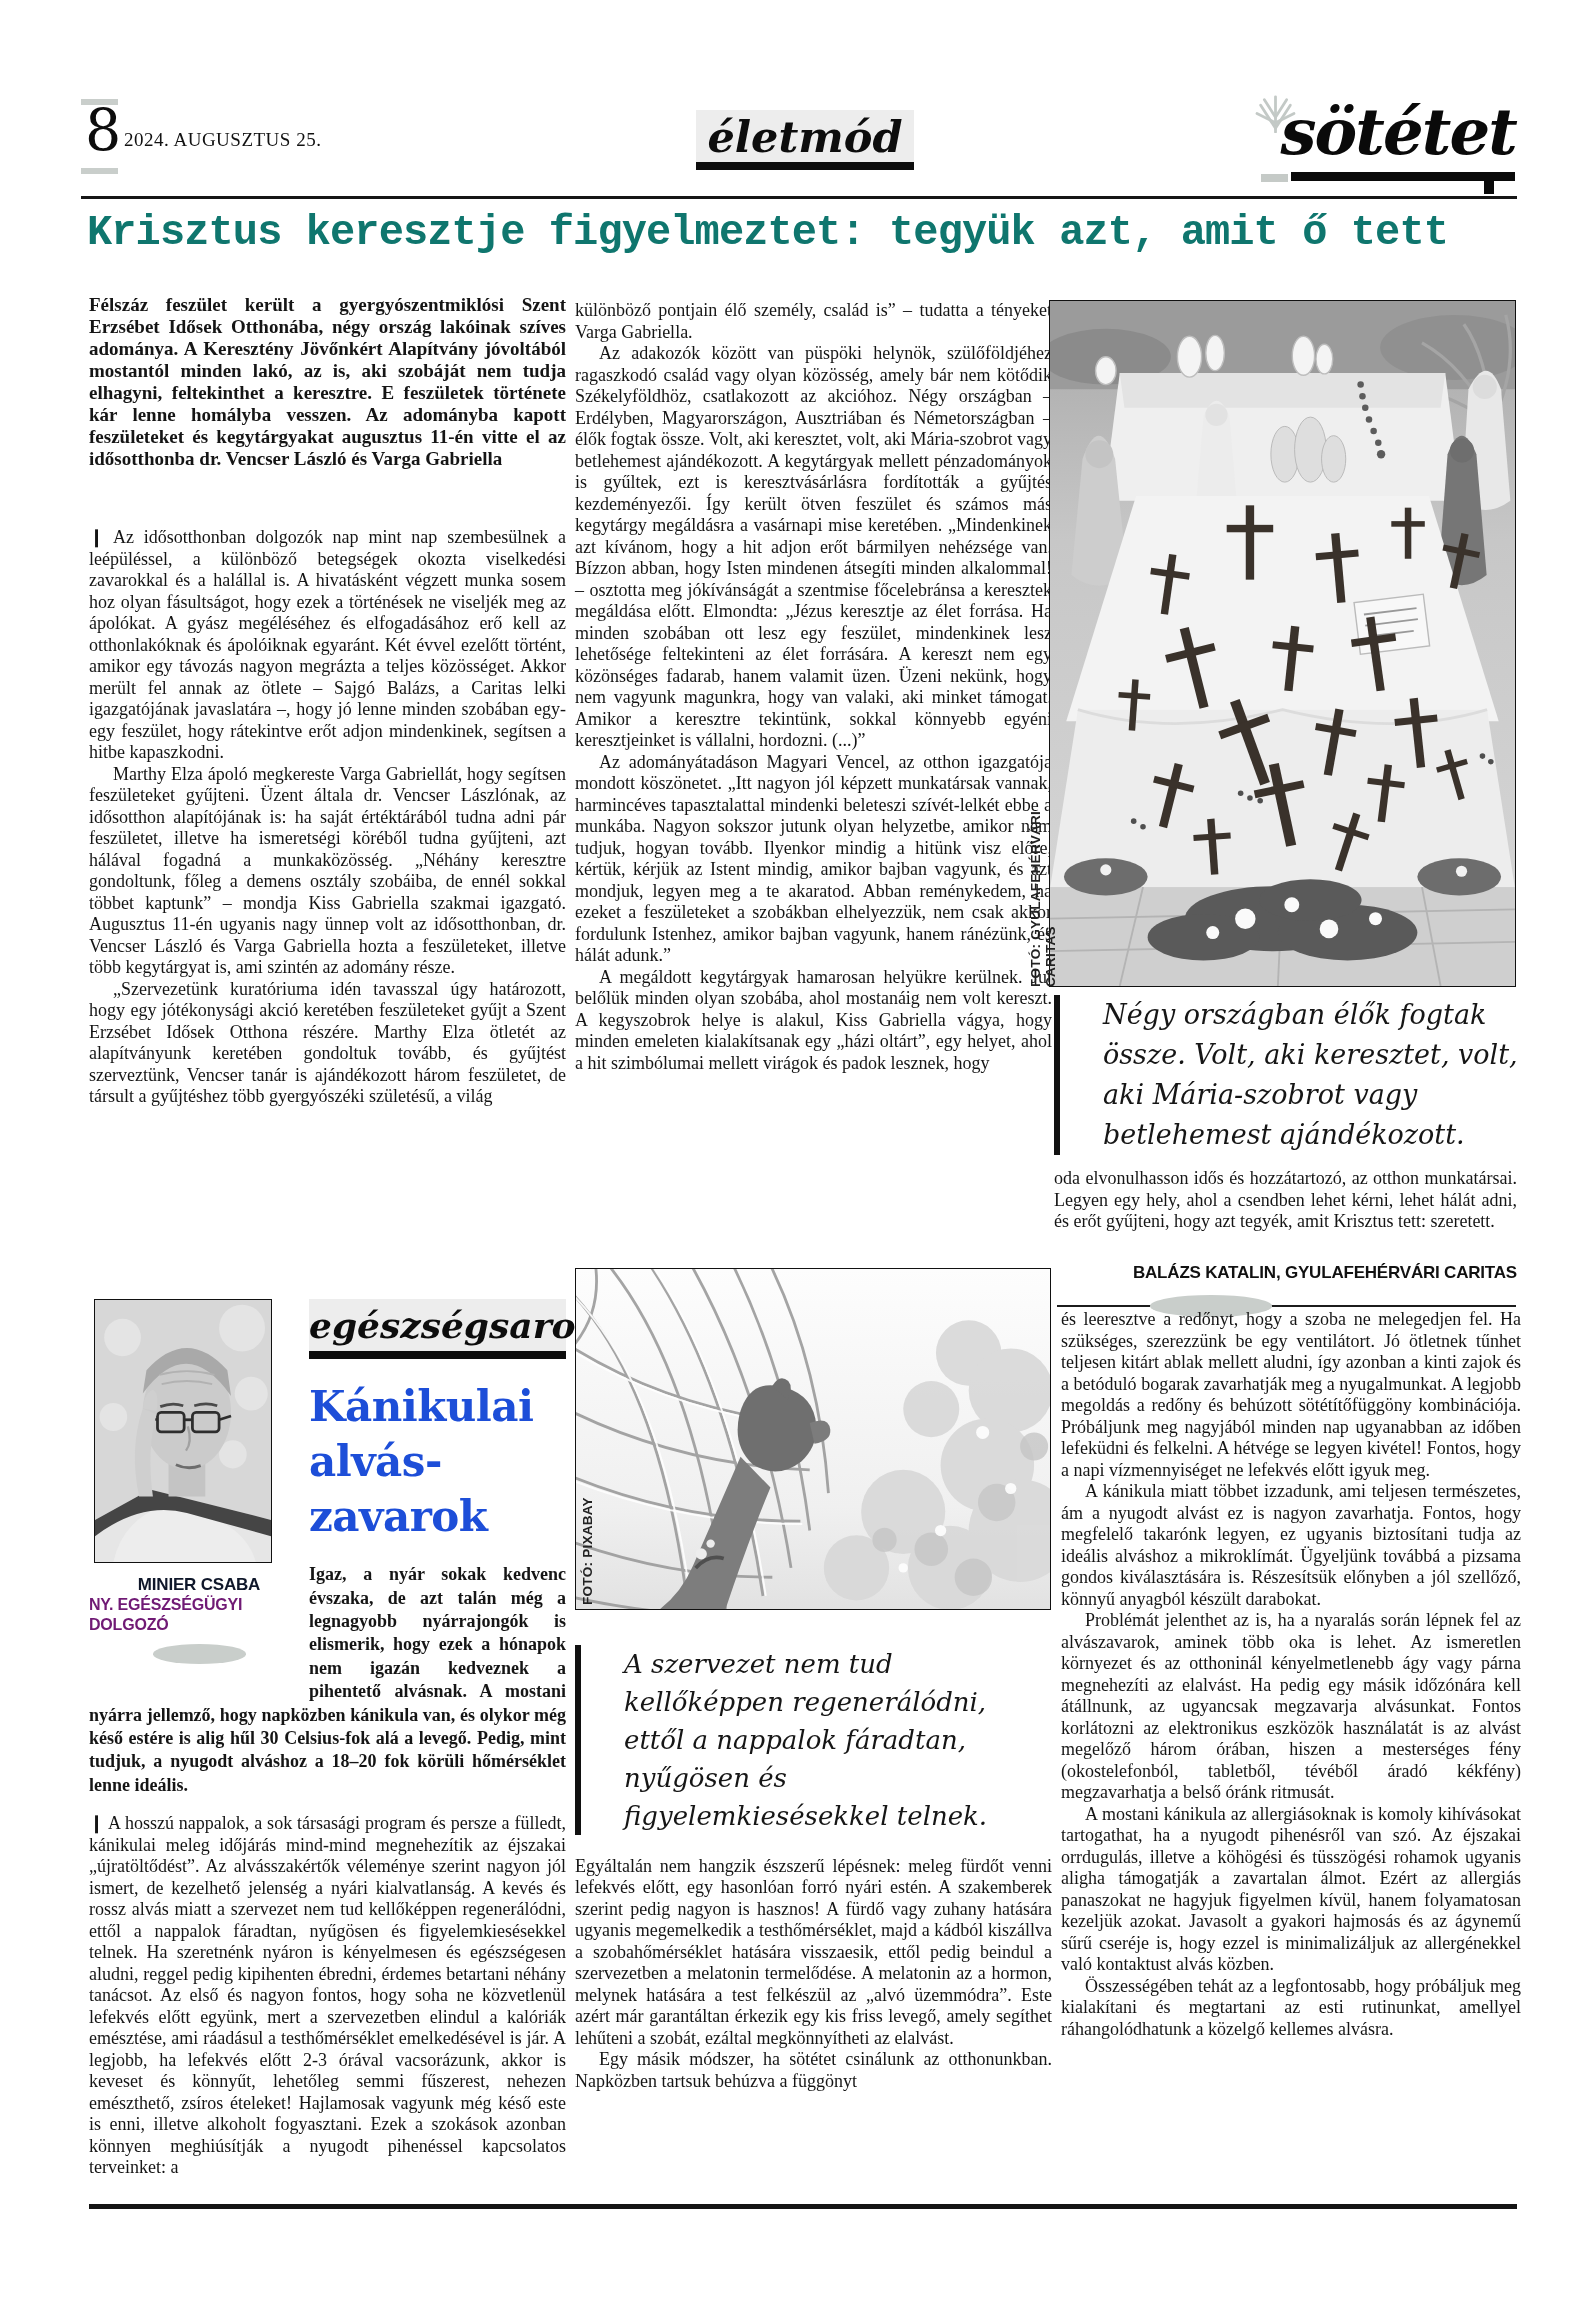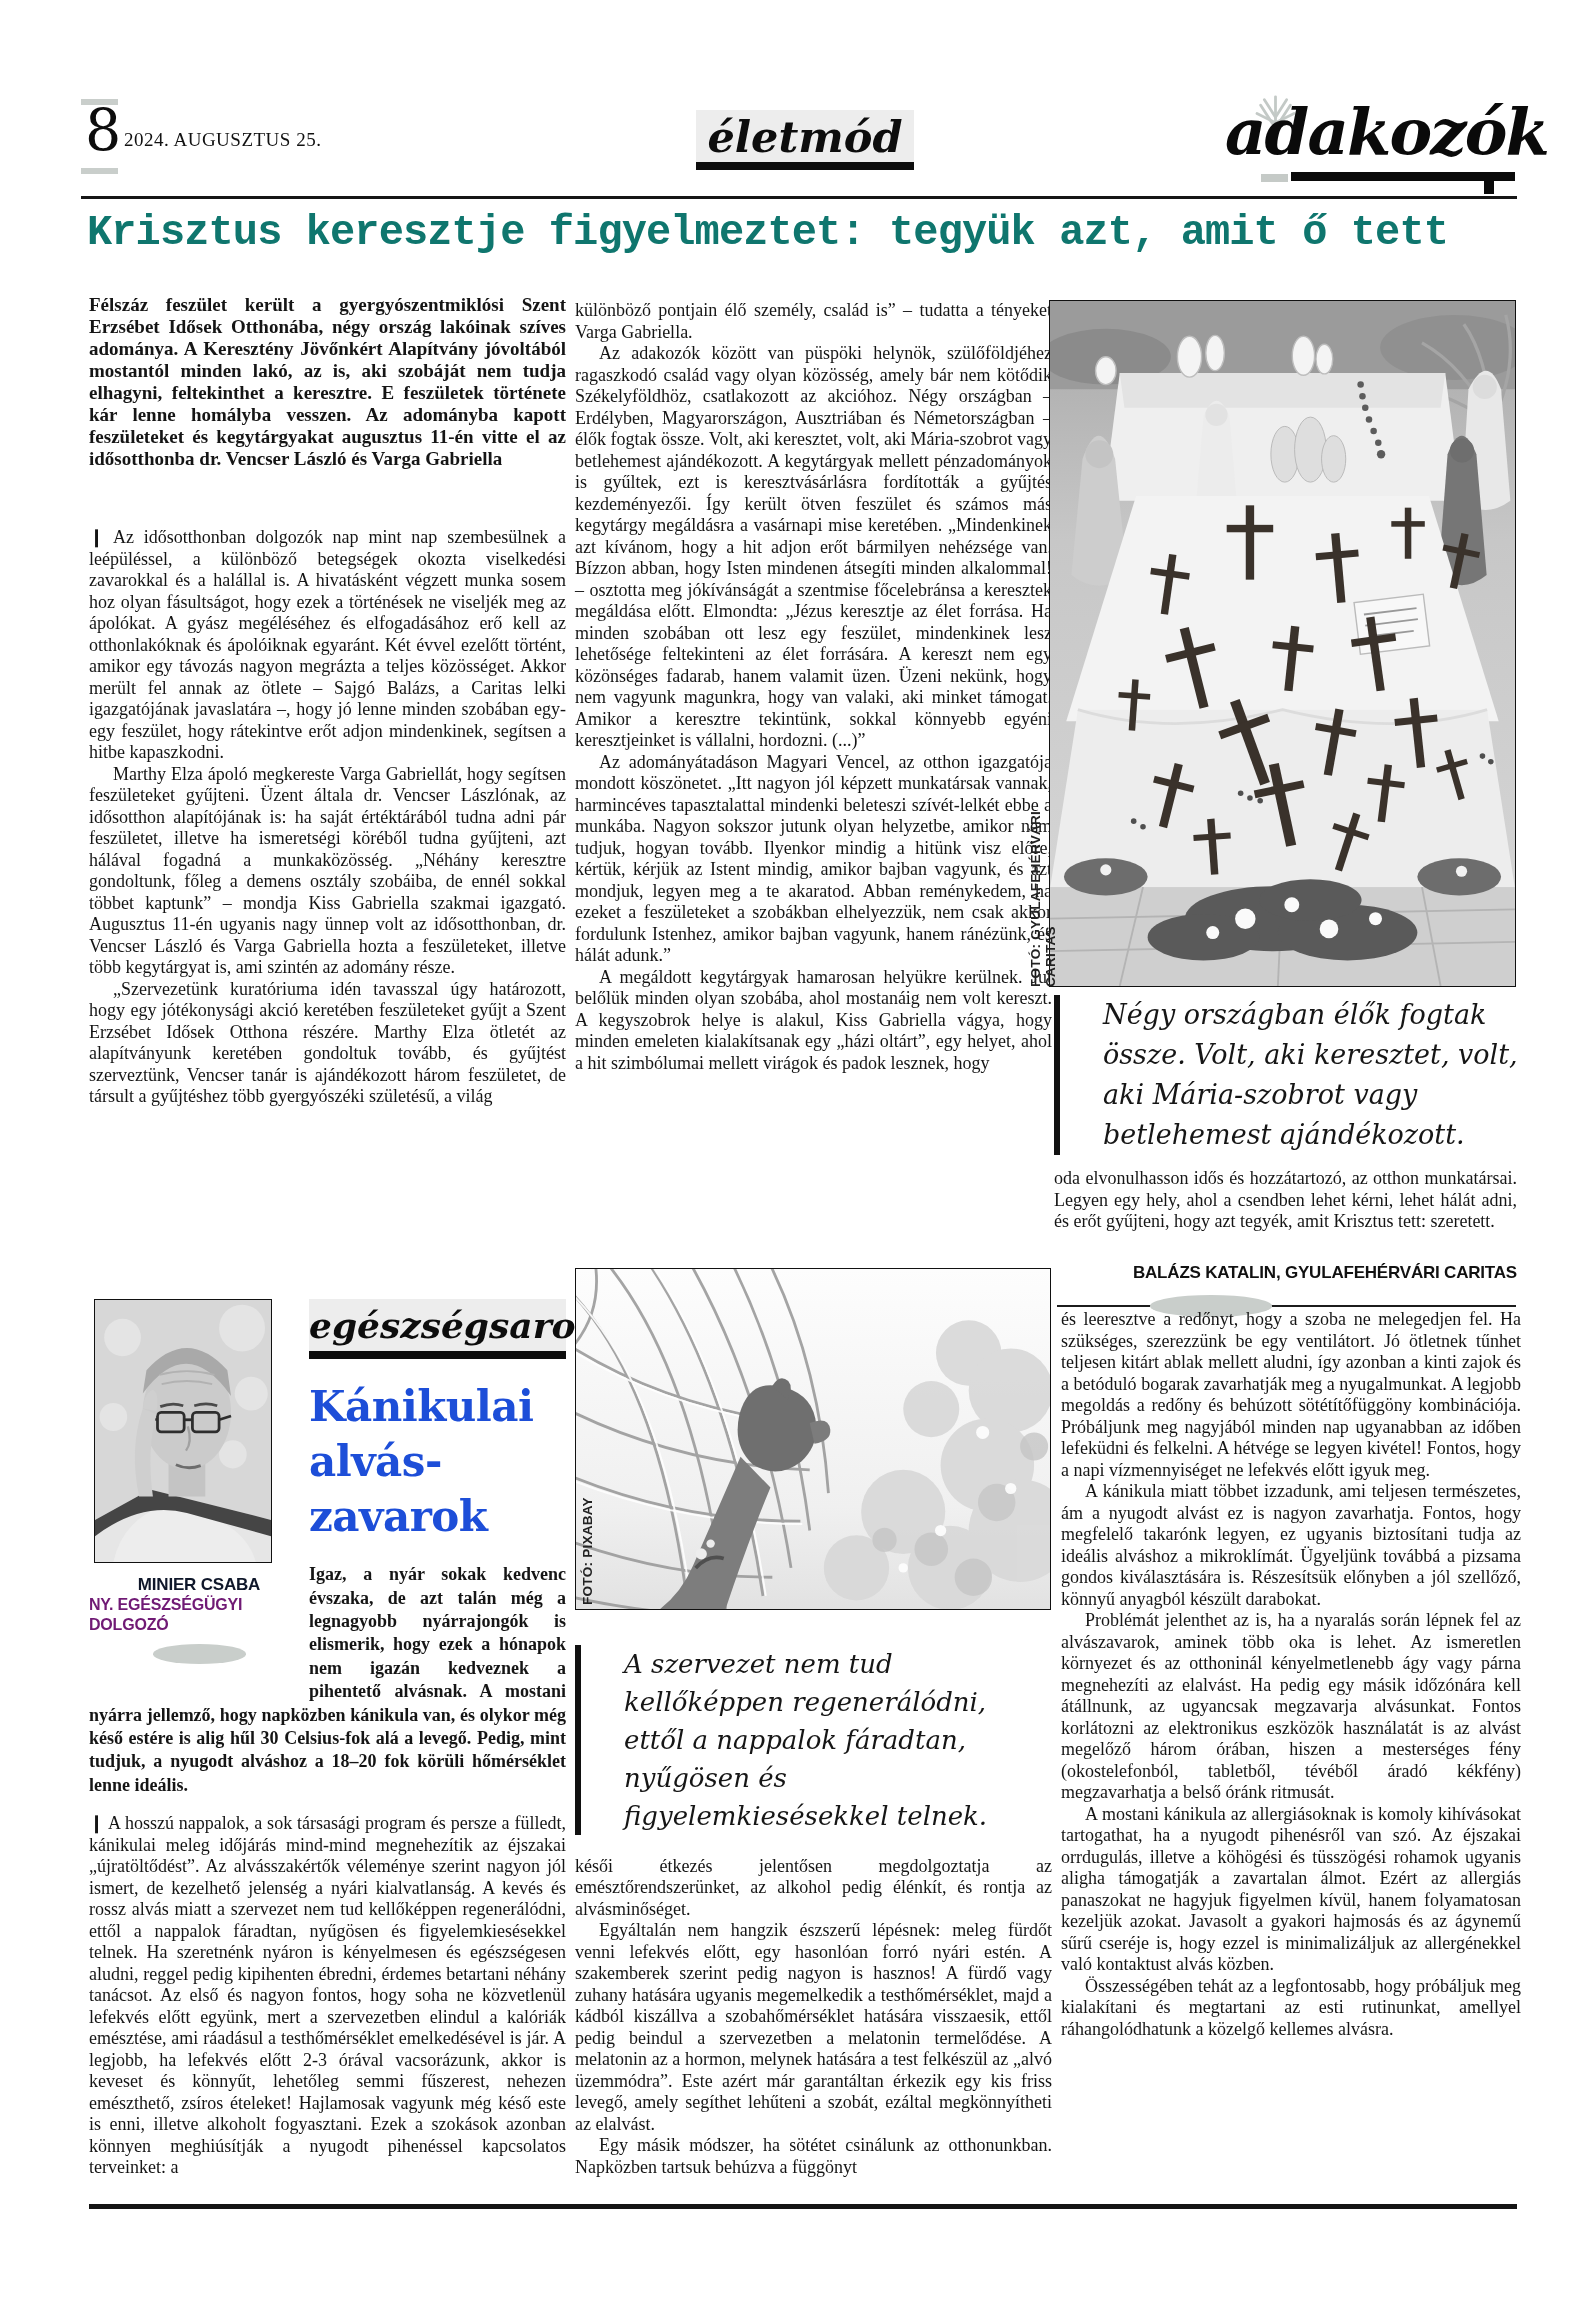--- a/index.html
+++ b/index.html
@@ -93,21 +93,21 @@
     <g stroke="#c3c9c6" stroke-width="6" stroke-linecap="round" fill="none">
       <line x1="48" y1="80" x2="48" y2="4"></line>
       <line x1="48" y1="72" x2="16" y2="22"></line>
       <line x1="48" y1="72" x2="80" y2="22"></line>
       <line x1="48" y1="60" x2="8" y2="40"></line>
       <line x1="48" y1="60" x2="88" y2="40"></line>
       <line x1="48" y1="48" x2="24" y2="10"></line>
       <line x1="48" y1="48" x2="72" y2="10"></line>
     </g>
   </svg>
-  <div class="masthead">adakozók</div>
+  <div class="masthead">sötétet</div>
   <div class="mh-gray"></div>
   <div class="mh-black"></div>
   <div class="mh-desc"></div>
 
   <div class="toprule"></div>
 
   <h1 class="headline" style="margin:0;">Krisztus keresztje figyelmeztet: tegyük azt, amit ő tett</h1>
   <div class="lead">Félszáz feszület került a gyergyószentmiklósi Szent Erzsébet Idősek Otthonába, négy ország lakóinak szíves adománya. A Keresztény Jövőnkért Alapítvány jóvoltából mostantól minden lakó, az is, aki szobáját nem tudja elhagyni, feltekinthet a keresztre. E feszületek története kár lenne homályba vesszen. Az adományba kapott feszületeket és kegytárgyakat augusztus 11-én vitte el az idősotthonba dr. Vencser László és Varga Gabriella</div>
 
   <div class="col1 jcol">
@@ -436,21 +436,20 @@
         <g fill="#ededed">
             <circle cx="268" cy="610" r="12"></circle>
             <circle cx="288" cy="588" r="9"></circle>
           </g>
         <path d="M256,640 q28,-30 60,-20" stroke="#4f4f4f" stroke-width="8" fill="none"></path>
       </svg>
       <div class="vcredit credit2">FOTÓ: PIXABAY</div>
     </div>
     <div class="pullquote pq2">A szervezet nem tud kellőképpen regenerálódni, ettől a nappalok fáradtan, nyűgösen és figyelemkiesésekkel telnek.</div>
     <div class="hcol2body jcol">
-        <p>késői étkezés jelentősen megdolgoztatja az emésztőrendszerünket, az alkohol pedig élénkít, és rontja az alvásminőséget.</p>
         <p>Egyáltalán nem hangzik észszerű lépésnek: meleg fürdőt venni lefekvés előtt, egy hasonlóan forró nyári estén. A szakemberek szerint pedig nagyon is hasznos! A fürdő vagy zuhany hatására ugyanis megemelkedik a testhőmérséklet, majd a kádból kiszállva a szobahőmérséklet hatására visszaesik, ettől pedig beindul a szervezetben a melatonin termelődése. A melatonin az a hormon, melynek hatására a test felkészül az „alvó üzemmódra”. Este azért már garantáltan érkezik egy kis friss levegő, amely segíthet lehűteni a szobát, ezáltal megkönnyítheti az elalvást.</p>
         <p>Egy másik módszer, ha sötétet csinálunk az otthonunkban. Napközben tartsuk behúzva a függönyt</p>
       </div>
   </div>
 
   <div class="hcol3 jcol">
       <p>és leeresztve a redőnyt, hogy a szoba ne melegedjen fel. Ha szükséges, szerezzünk be egy ventilátort. Jó ötletnek tűnhet teljesen kitárt ablak mellett aludni, így azonban a kinti zajok és a betóduló bogarak zavarhatják meg a nyugalmunkat. A legjobb megoldás a redőny és behúzott sötétítőfüggöny kombinációja. Próbáljunk meg nagyjából minden nap ugyanabban az időben lefeküdni és felkelni. A hétvége se legyen kivétel! Fontos, hogy a napi vízmennyiséget ne lefekvés előtt igyuk meg.</p>
       <p>A kánikula miatt többet izzadunk, ami teljesen természetes, ám a nyugodt alvást ez is nagyon zavarhatja. Fontos, hogy megfelelő takarónk legyen, ez ugyanis biztosítani tudja az ideális alváshoz a mikroklímát. Ügyeljünk továbbá a pizsama gondos kiválasztására is. Részesítsük előnyben a jól szellőző, könnyű anyagból készült darabokat.</p>
       <p>Problémát jelenthet az is, ha a nyaralás során lépnek fel az alvászavarok, aminek több oka is lehet. Az ismeretlen környezet és az otthoninál kényelmetlenebb ágy vagy párna megnehezíti az elalvást. Ha pedig egy másik időzónára kell átállnunk, az ugyancsak megzavarja alvásunkat. Fontos korlátozni az elektronikus eszközök használatát is az alvást megelőző három órában, hiszen a mesterséges fény (okostelefonból, tabletből, tévéből áradó kékfény) megzavarhatja a belső óránk ritmusát.</p>
       <p>A mostani kánikula az allergiásoknak is komoly kihívásokat tartogathat, ha a nyugodt pihenésről van szó. Az éjszakai orrdugulás, illetve a köhögési és tüsszögési rohamok ugyanis aligha támogatják a zavartalan álmot. Ezért az allergiás panaszokat ne hagyjuk figyelmen kívül, hanem folyamatosan kezeljük azokat. Javasolt a gyakori hajmosás és az ágynemű sűrű cseréje is, hogy ezzel is minimalizáljuk az allergénekkel való kontaktust alvás közben.</p>

